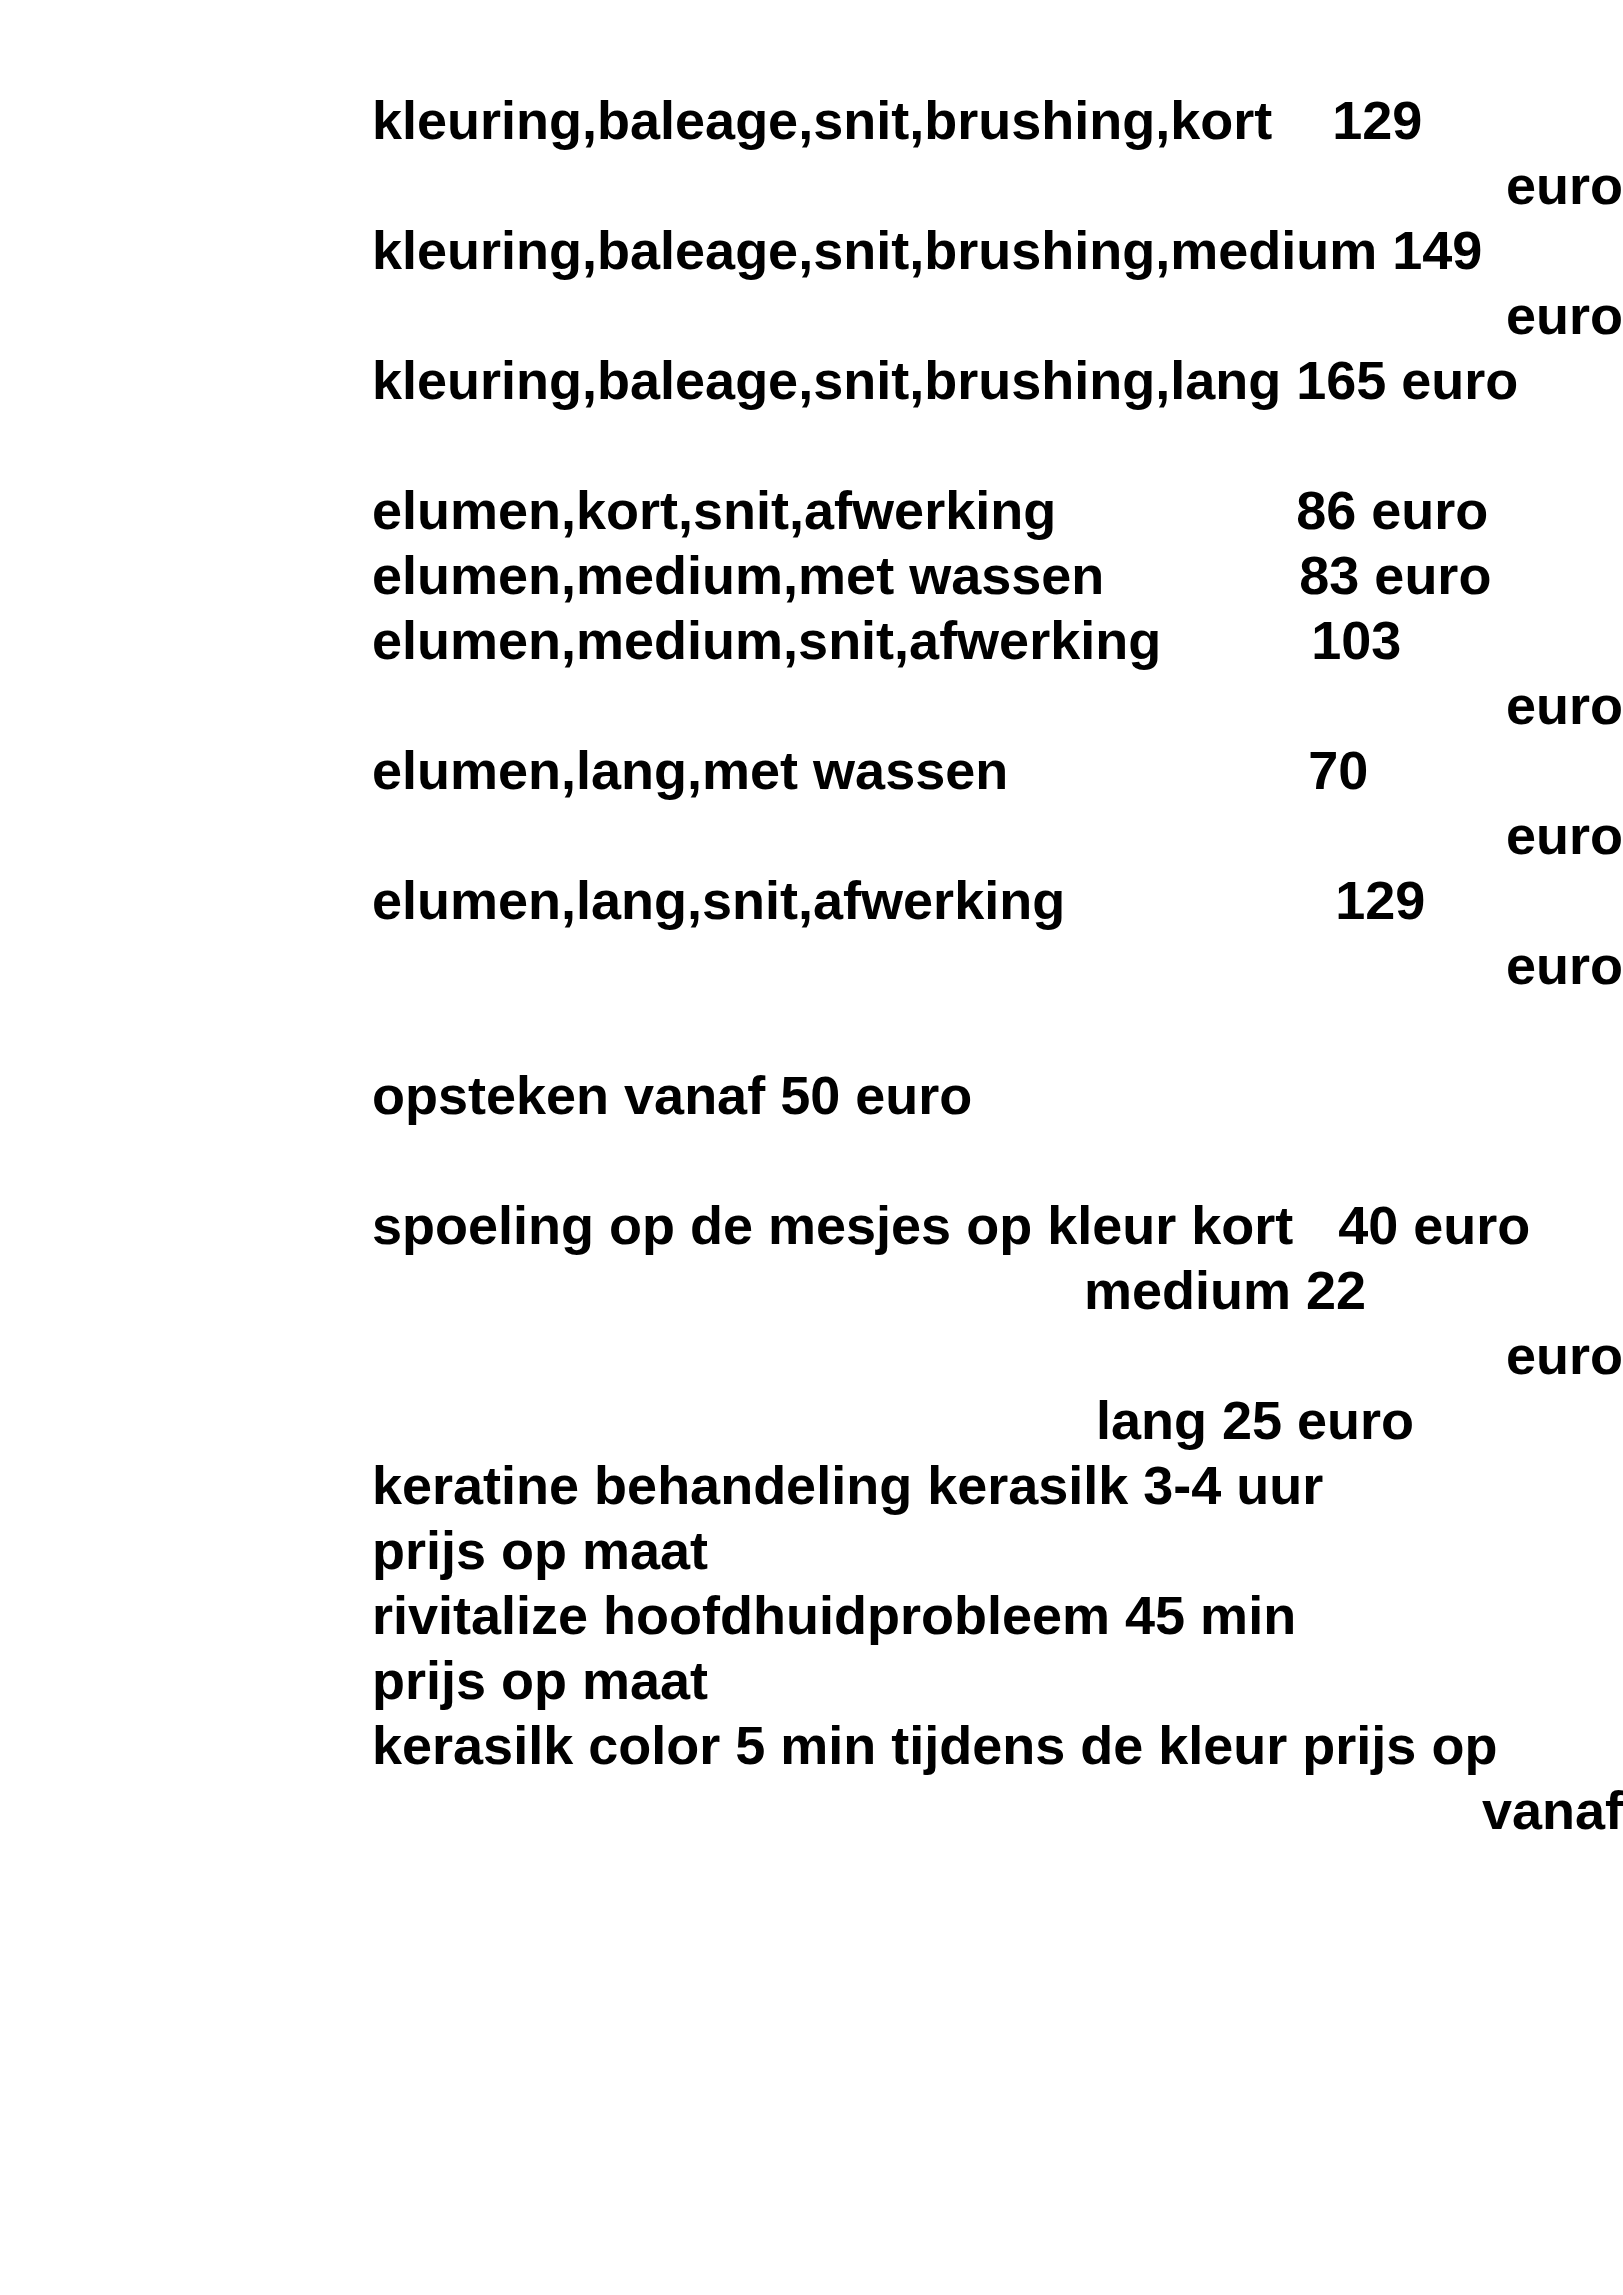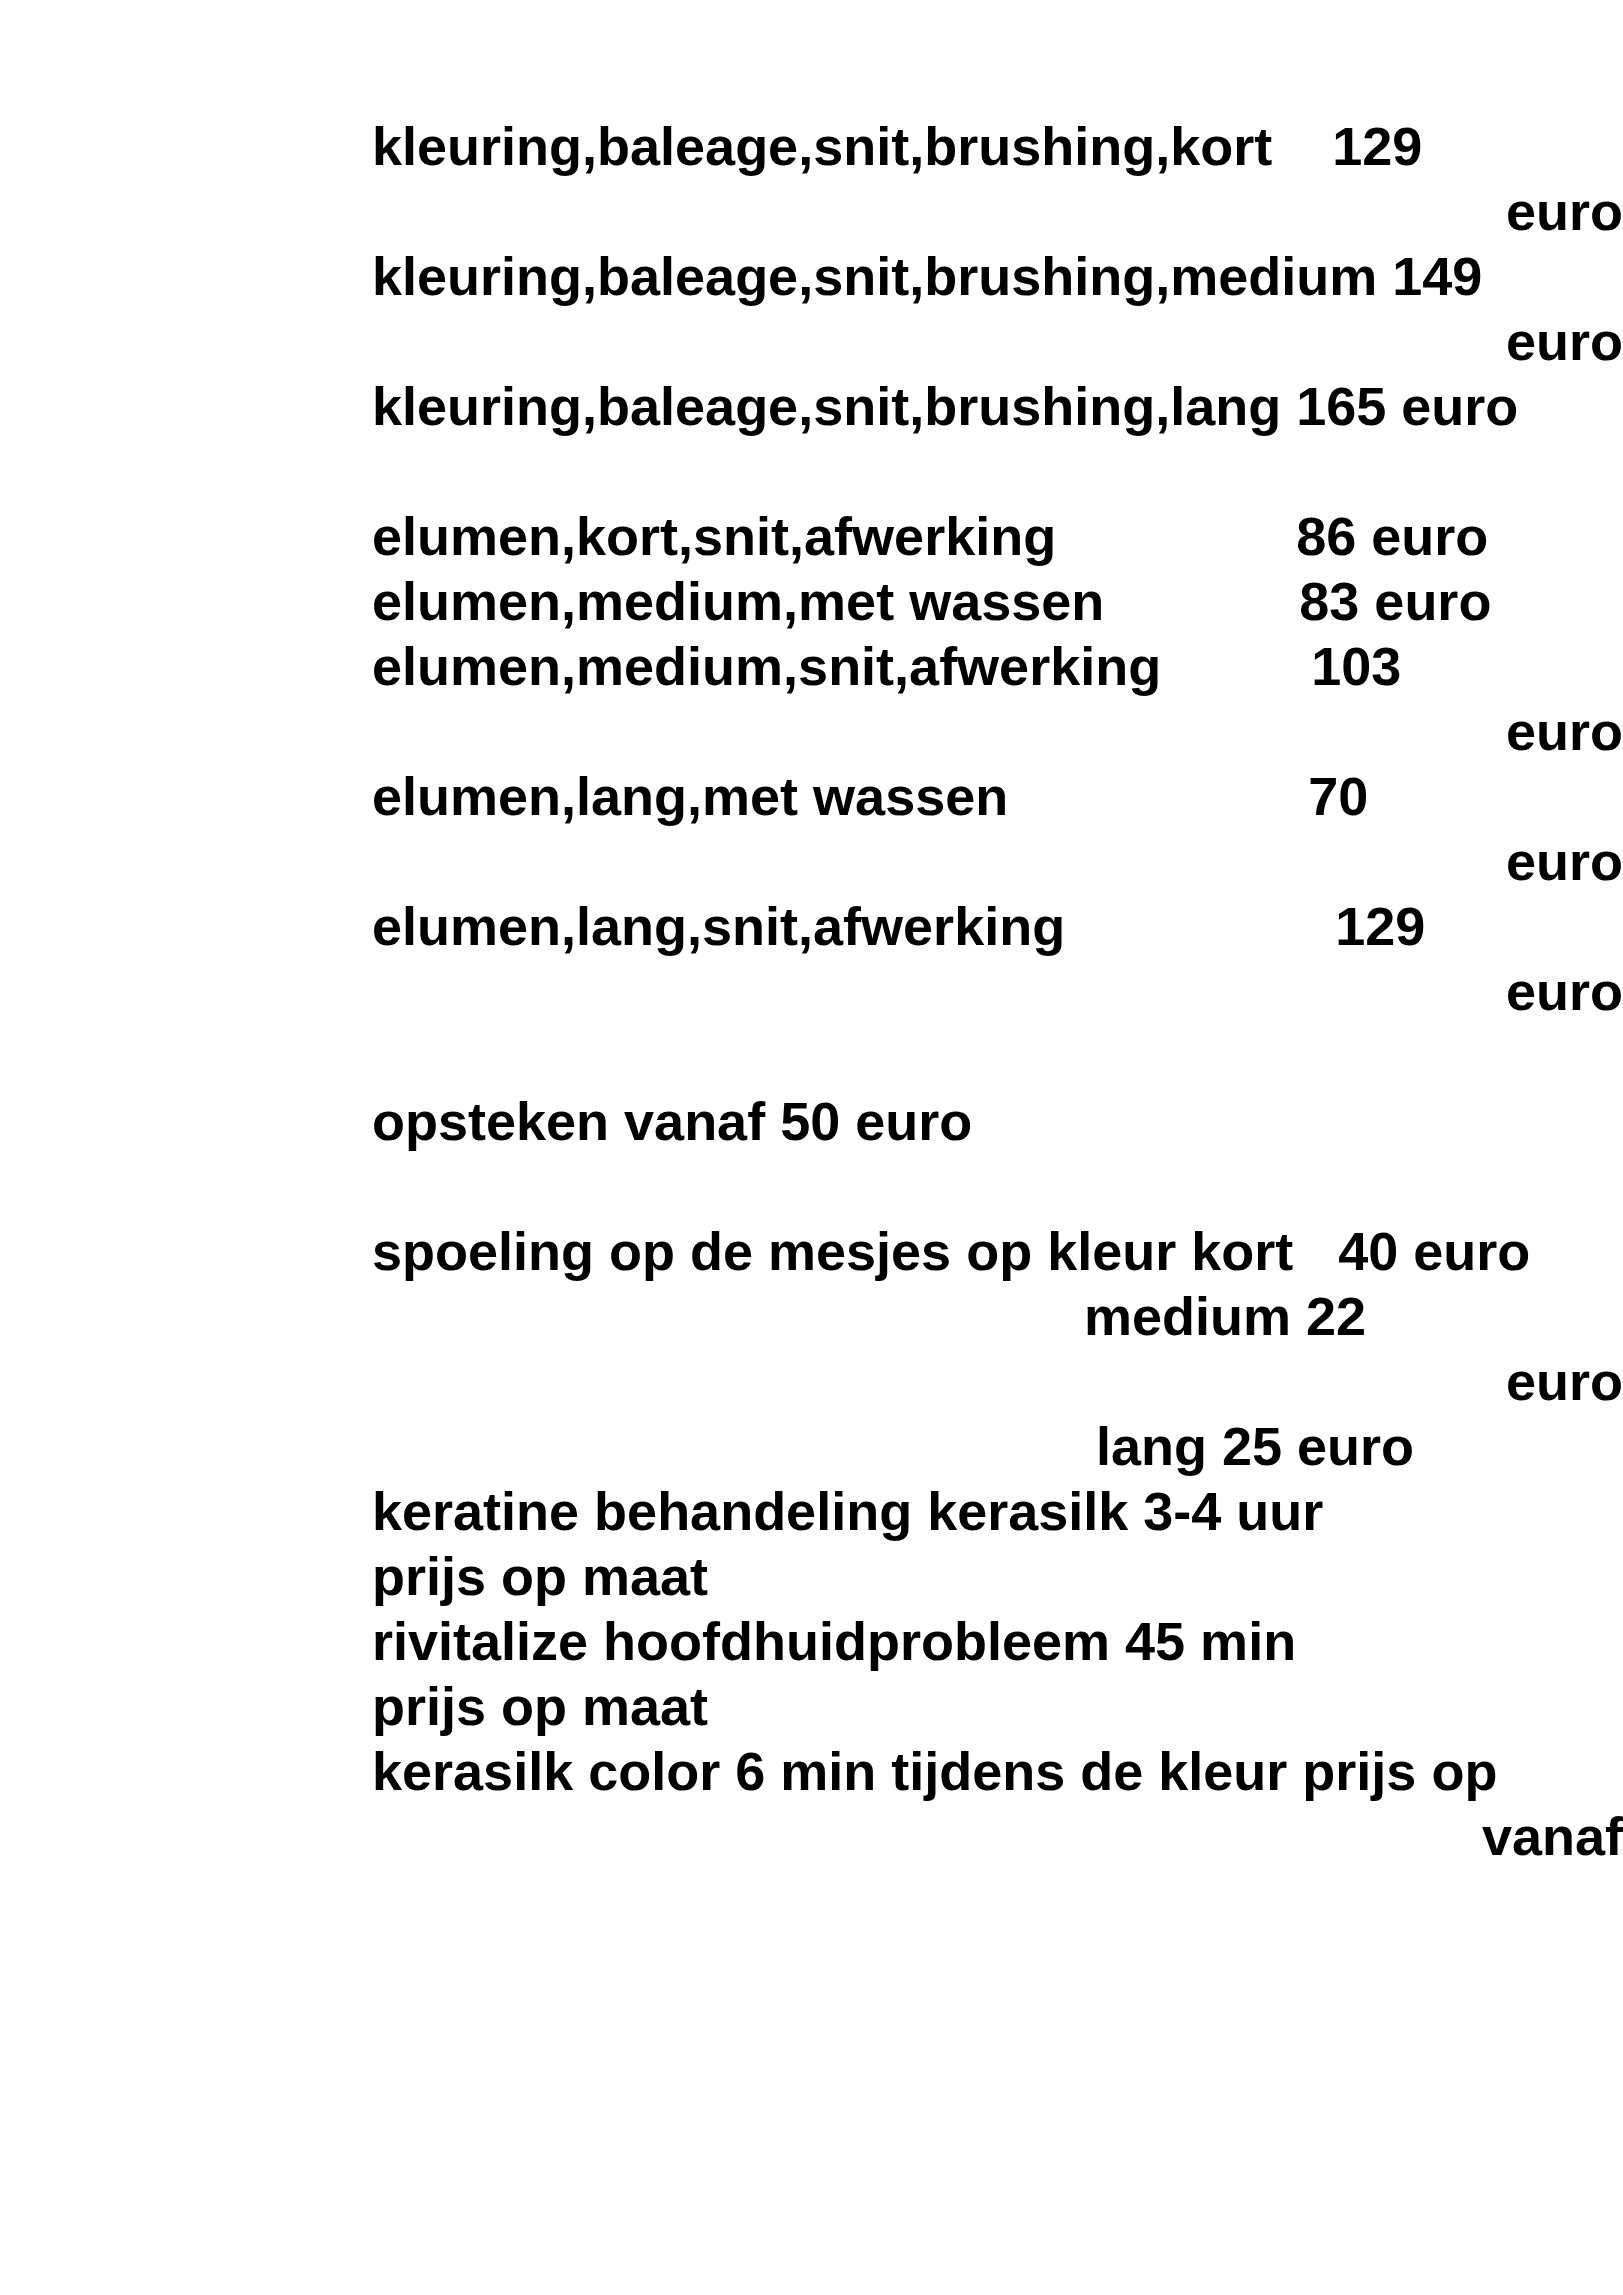--- a/index.html
+++ b/index.html
@@ -11,21 +11,21 @@
     position:relative;
     width:1623px;
     height:2296px;
     box-sizing:border-box;
     background:var(--page-bg);
     color:var(--text-color);
     font-family:"Liberation Sans", sans-serif;
     font-weight:bold;
     font-size:54px;
     line-height:65px;
-    padding-top:114px;
+    padding-top:88px;
     overflow:hidden;
   }
   .ln{
     white-space:pre;
     min-height:65px;
     padding-left:372px;
     box-sizing:border-box;
   }
   .ln.center{
     padding-left:71px;
@@ -56,16 +56,16 @@
   <div class="ln">opsteken vanaf 50 euro</div>
   <div class="ln"></div>
   <div class="ln">spoeling op de mesjes op kleur kort   40 euro</div>
   <div class="ln ind-medium">medium 22</div>
   <div class="ln center">euro</div>
   <div class="ln ind-lang">lang 25 euro</div>
   <div class="ln">keratine behandeling kerasilk 3-4 uur</div>
   <div class="ln">prijs op maat</div>
   <div class="ln">rivitalize hoofdhuidprobleem 45 min</div>
   <div class="ln">prijs op maat</div>
-  <div class="ln">kerasilk color 6 min tijdens de kleur prijs op</div>
+  <div class="ln">kerasilk color 5 min tijdens de kleur prijs op</div>
   <div class="ln center">vanaf</div>
 </div>
 
 
 </body></html>

